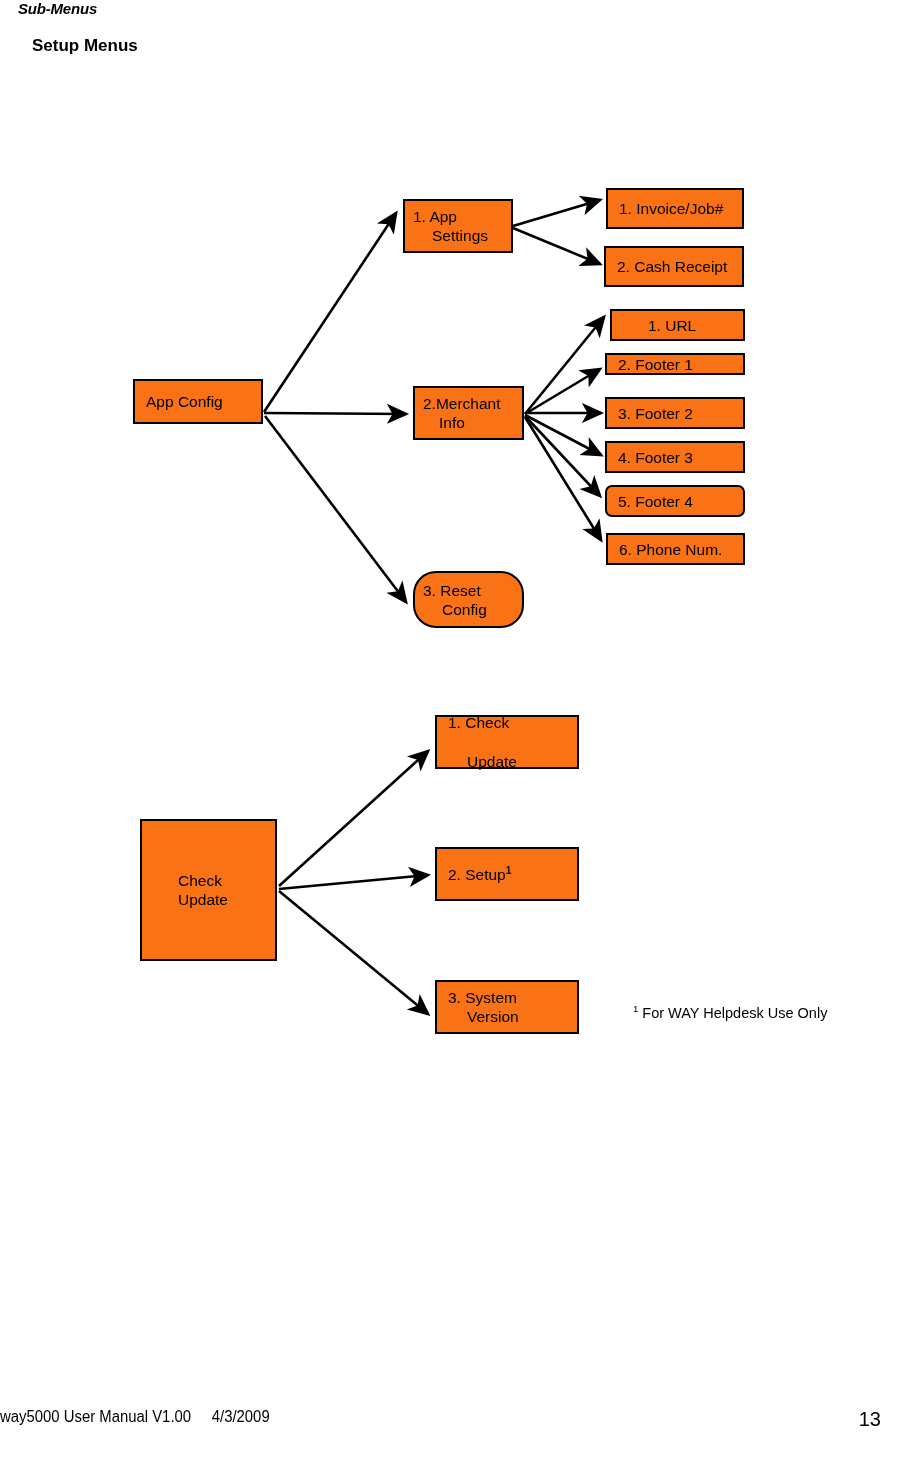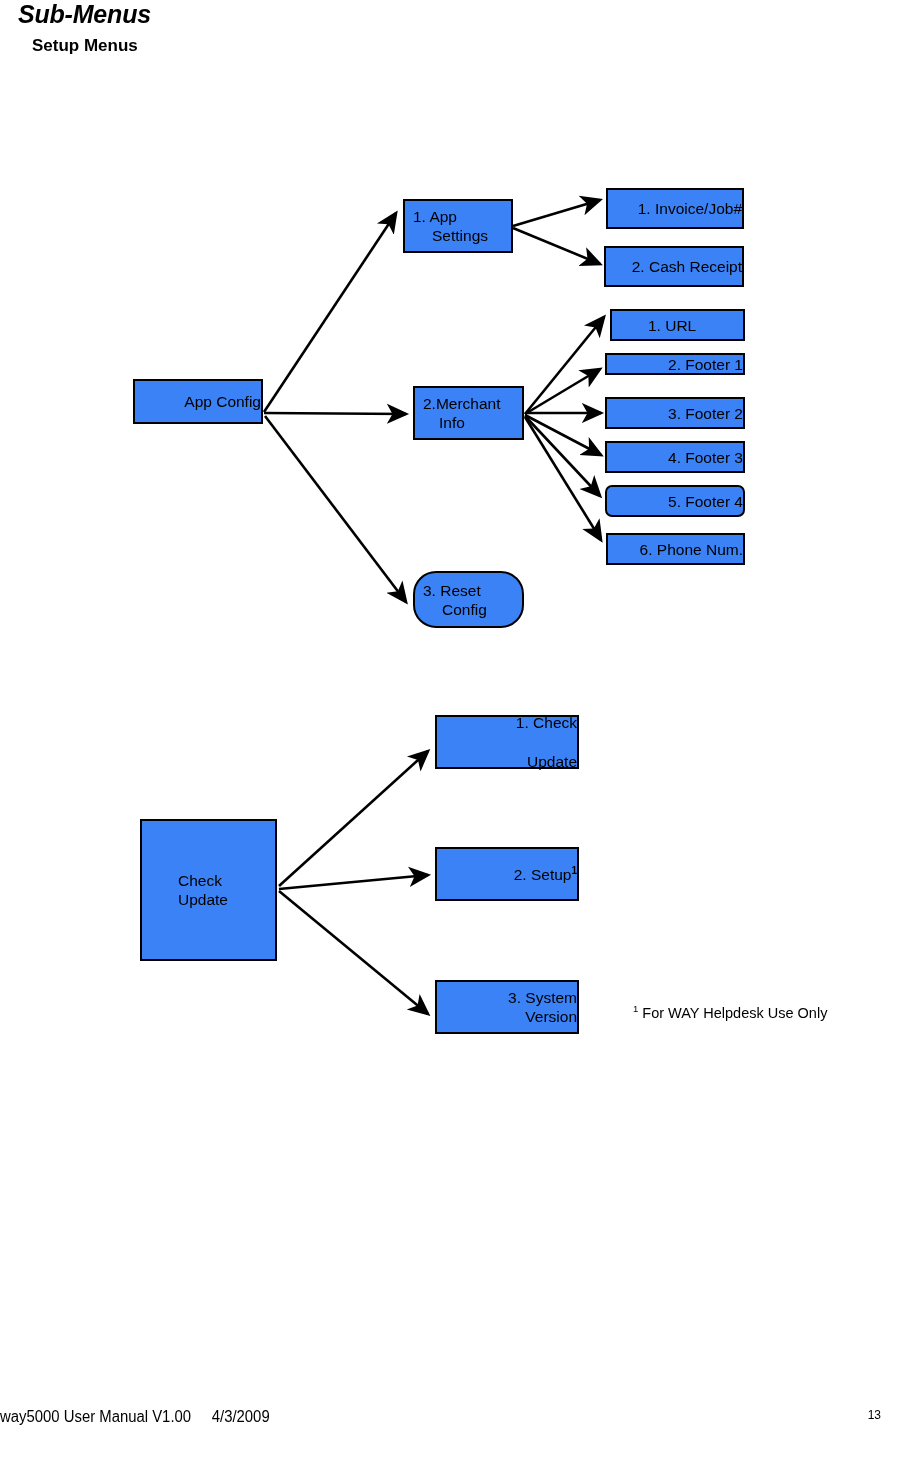--- a/index.html
+++ b/index.html
@@ -18,21 +18,21 @@
     height: 1457px;
     background: #ffffff;
     overflow: hidden;
   }
 
   
   .h-section {
     position: absolute;
     left: 18px;
     top: 0px;
-    font-size: 25px;
+    font-size: 15px;
     font-weight: bold;
     font-style: italic;
     letter-spacing: -0.2px;
     white-space: nowrap;
   }
   .h-sub {
     position: absolute;
     left: 32px;
     top: 36px;
     font-size: 17px;
@@ -55,37 +55,37 @@
     width: 899px;
     height: 1457px;
     pointer-events: none;
   }
 
   
   .node {
     position: absolute;
     box-sizing: border-box;
     border: 2px solid #000000;
-    background: #3b82f6;
+    background: #f97316;
     font-size: 15.5px;
     line-height: 19px;
     color: #000000;
     display: flex;
     flex-direction: column;
     justify-content: center;
   }
   .node .ln {
     display: block;
     white-space: pre;
   }
   .node.pad-l {
     padding-left: 8px;
   }
   .node.pad-l2 {
-    align-items: flex-end;
+    padding-left: 11px;
   }
   .node.ctr-l {
     padding-left: 36px;
   }
   .indent {
     padding-left: 19px;
   }
   .indent-sm {
     padding-left: 16px;
   }
@@ -116,21 +116,21 @@
     top: 1408px;
     font-size: 16px;
     white-space: pre;
     transform: scaleX(0.93);
     transform-origin: left top;
   }
   .pg-footer-right {
     position: absolute;
     right: 18px;
     top: 1408px;
-    font-size: 12px;
+    font-size: 20px;
     white-space: nowrap;
   }
 </style>
 </head>
 <body>
 
 <div id="page">
 
   <div class="h-section">Sub-Menus</div>
   <div class="h-sub">Setup Menus</div>

